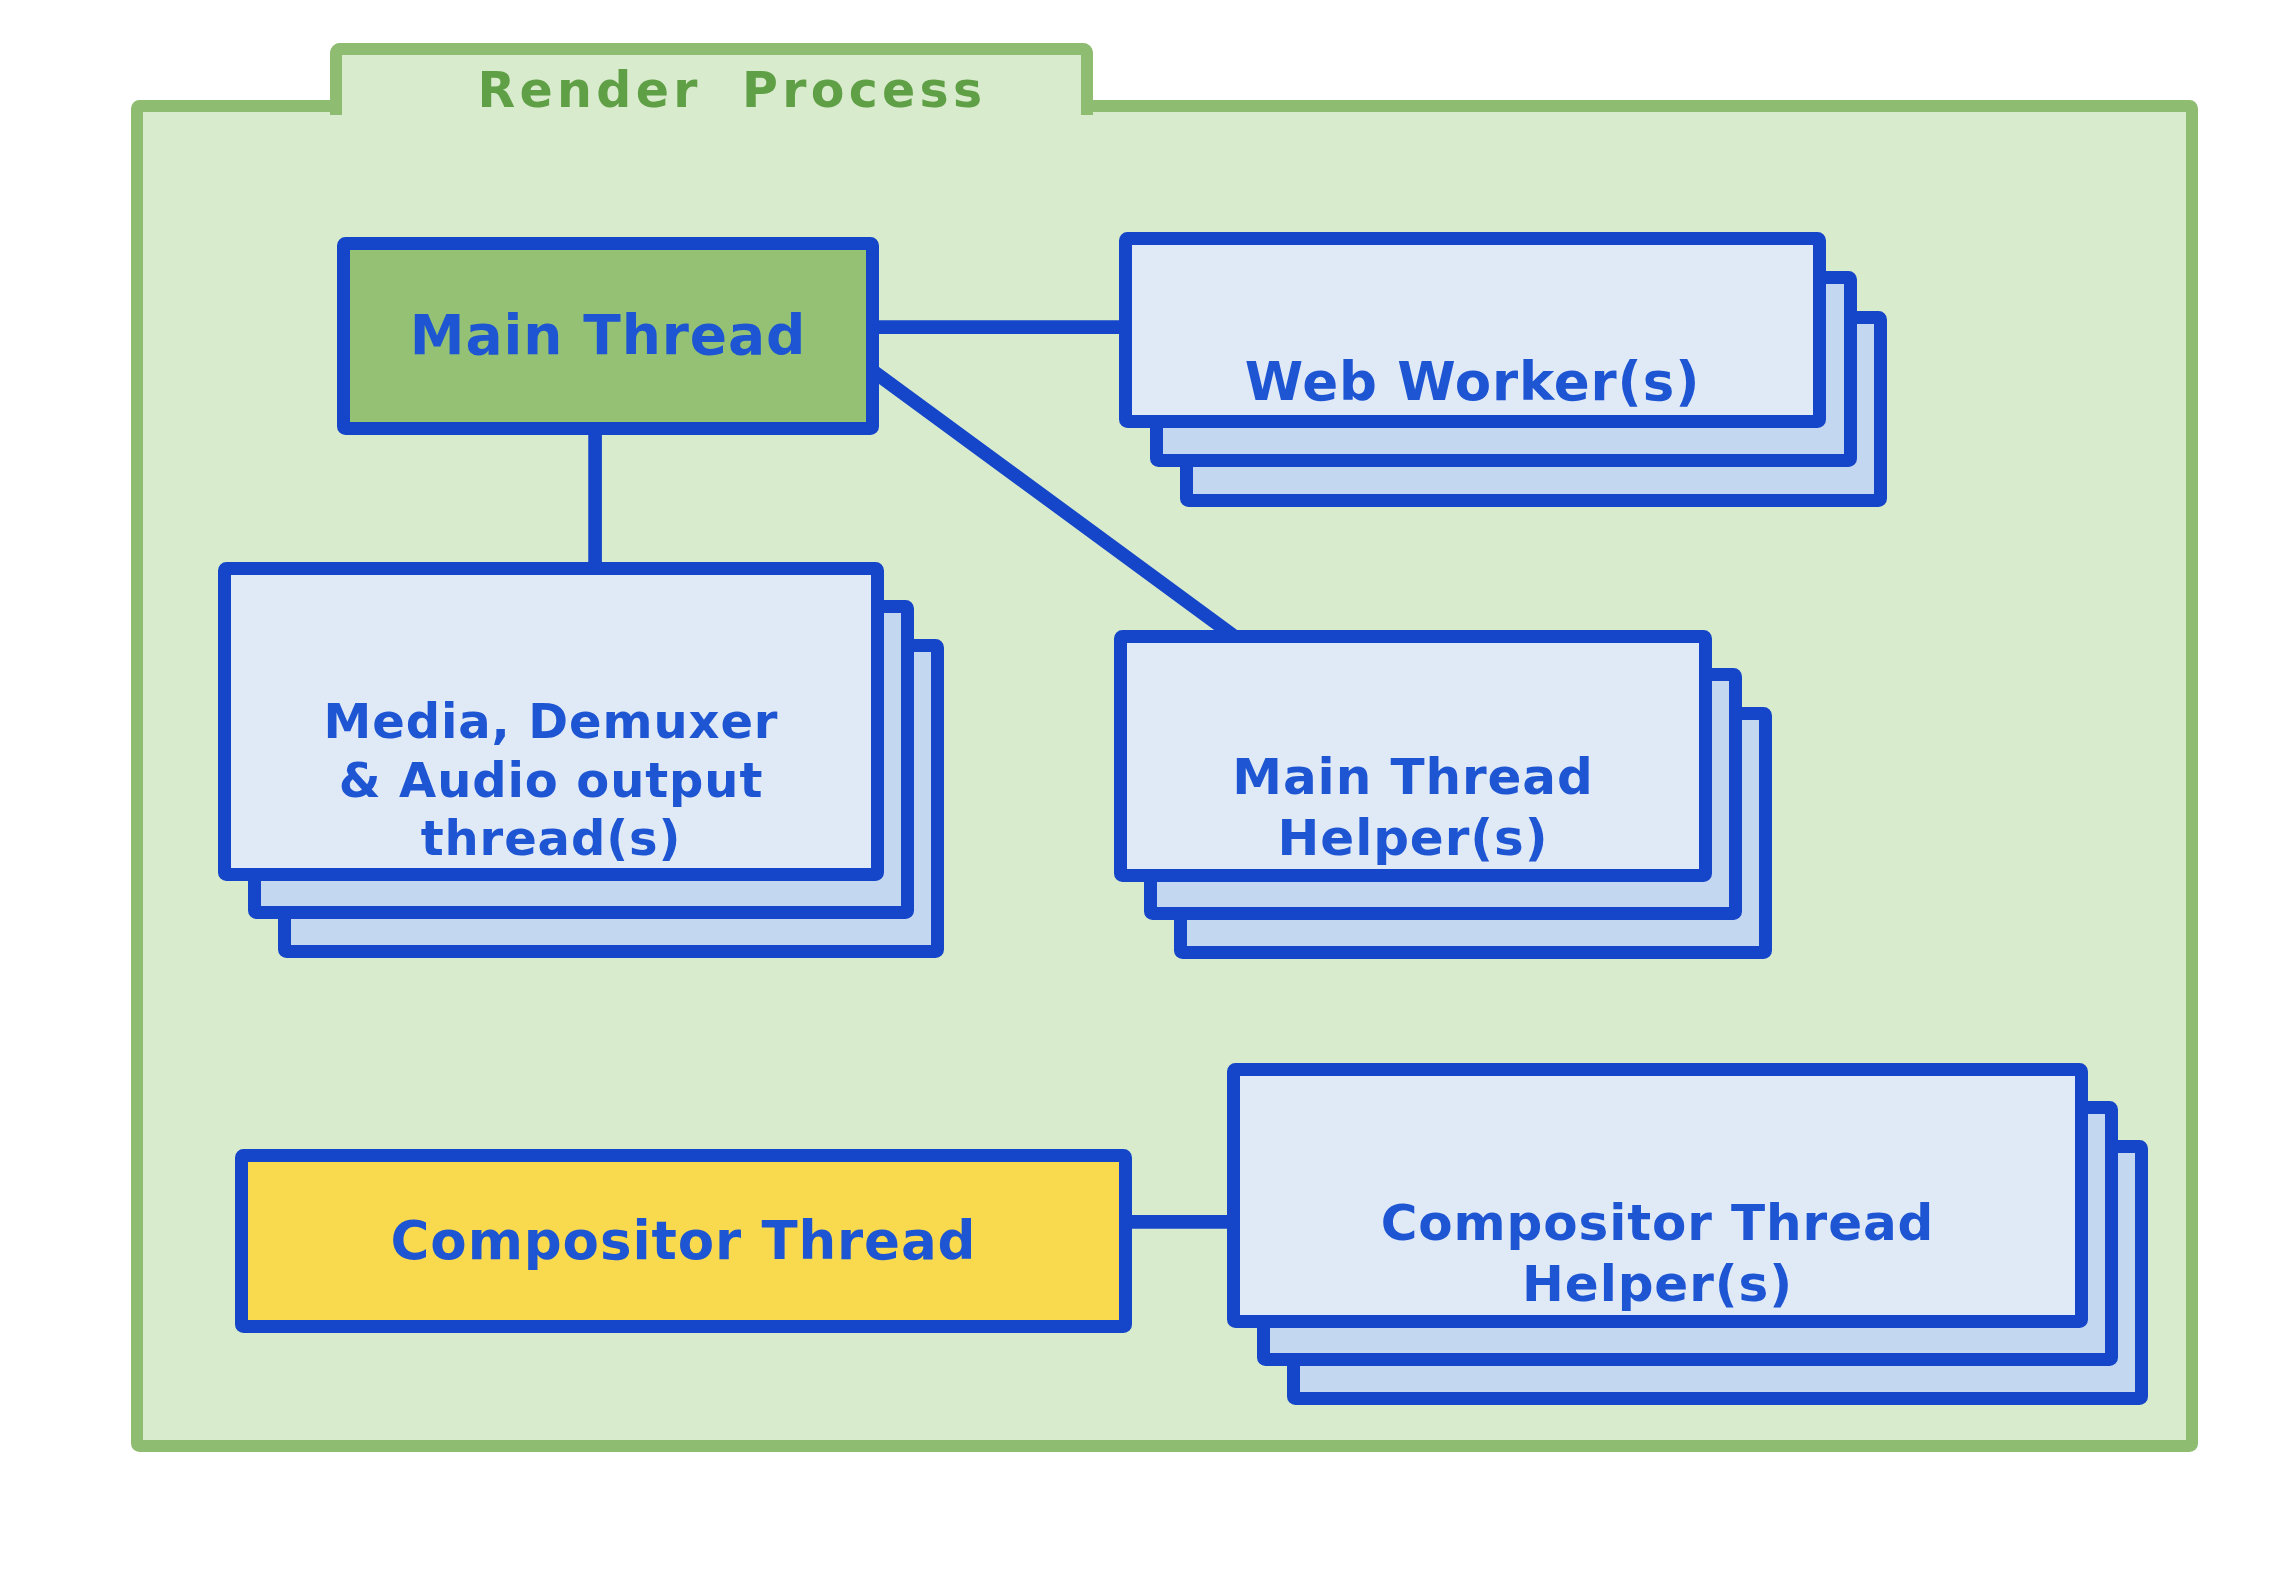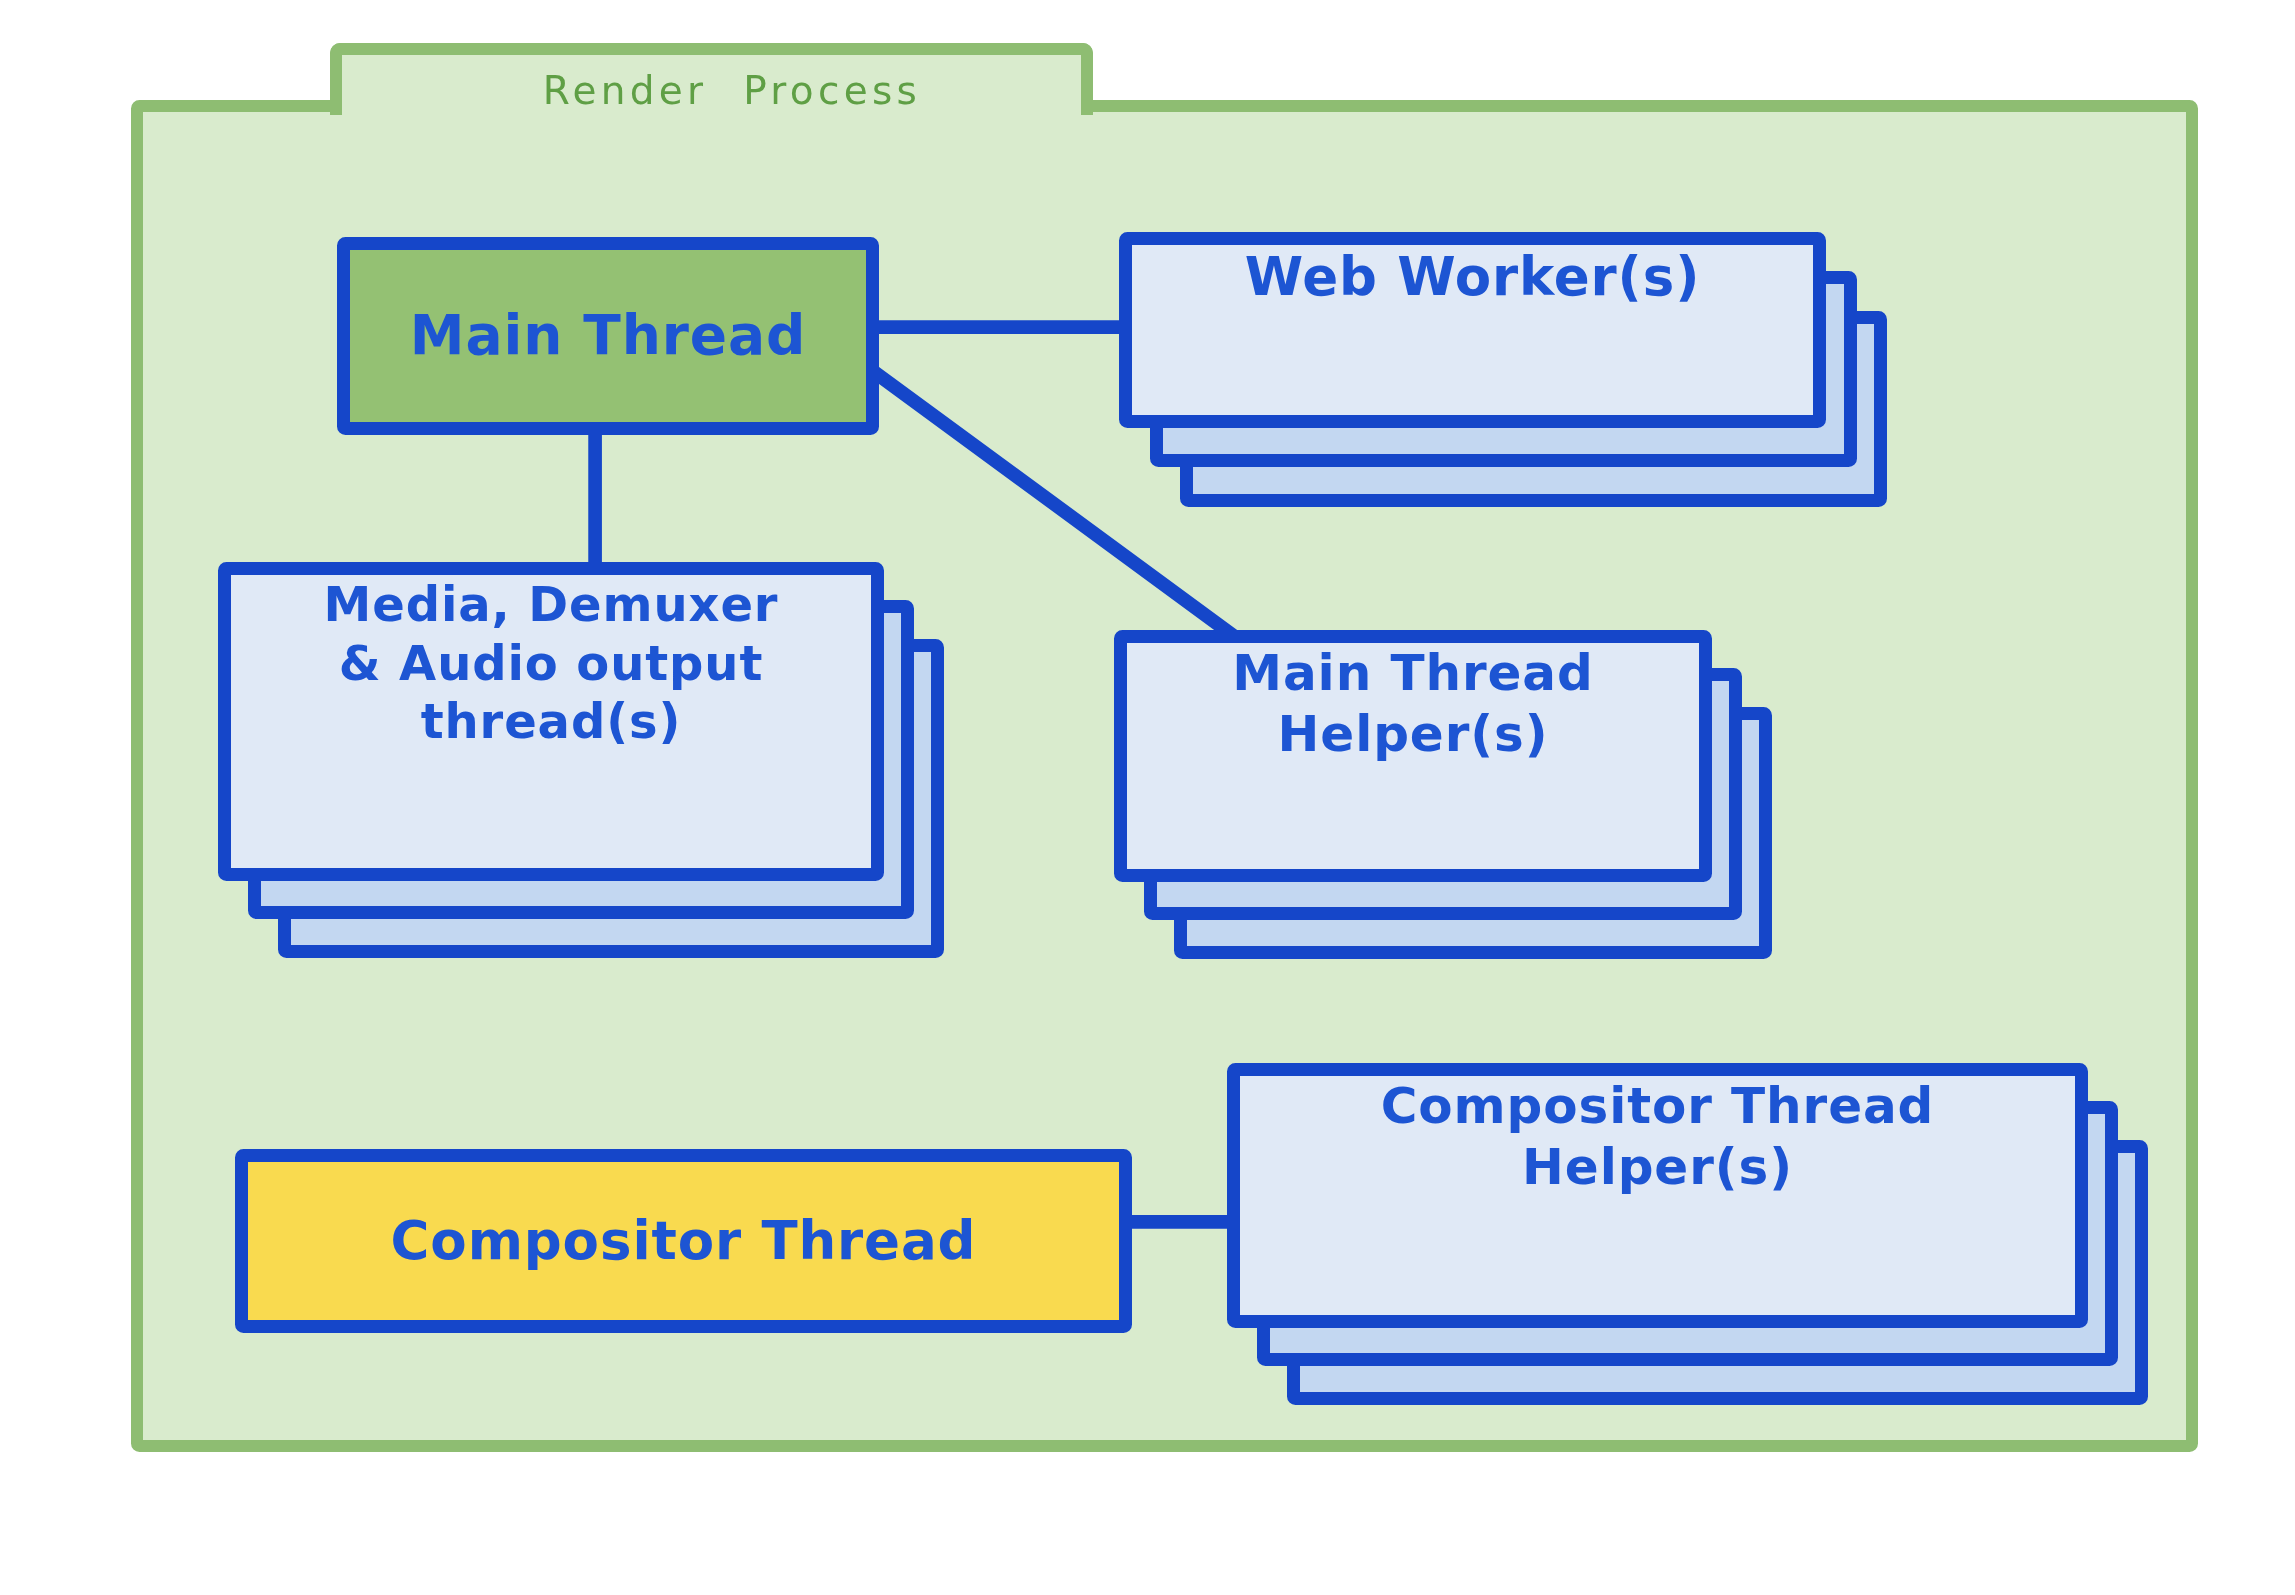--- a/index.html
+++ b/index.html
@@ -23,39 +23,39 @@
     box-sizing:border-box;border:12px solid var(--outline-green);
     border-radius:8.5px;background:var(--panel-green);z-index:0;
   }
   .folder-tab{
     position:absolute;left:330px;top:43px;width:763px;height:72px;
     box-sizing:border-box;border:12px solid var(--outline-green);border-bottom:none;
     border-radius:10.2px 10.2px 0 0;background:var(--panel-green);z-index:2;
     display:flex;align-items:center;justify-content:center;
   }
   .diagram-title{
-    font-size:39px;font-weight:normal;color:var(--title-green);
+    font-size:49px;font-weight:bold;color:var(--title-green);
     letter-spacing:4.3px;word-spacing:19px;white-space:nowrap;transform:translateY(5.1px);margin-left:41px;
   }
   svg.connectors{position:absolute;left:0;top:0;width:2295px;height:1595px;z-index:1;}
   .box{
     position:absolute;box-sizing:border-box;border:13.7px solid var(--blue-border);
     border-radius:8.5px;display:flex;align-items:center;justify-content:center;
     text-align:center;z-index:2;color:var(--blue-text);font-weight:bold;letter-spacing:0.9px;
   }
   .box.green{background:var(--node-green);font-size:55px;}
   .box.yellow{background:var(--yellow);font-size:53px;}
   .stack{position:absolute;z-index:2;}
   .card{
     position:absolute;box-sizing:border-box;border:13px solid var(--blue-border);
     border-radius:8.5px;background:var(--card-back);
   }
   .card.front{
     background:var(--card-front);z-index:3;
-    display:flex;flex-direction:column;align-items:center;justify-content:flex-start;
+    display:flex;flex-direction:column;align-items:center;justify-content:flex-end;
     color:var(--blue-text);font-weight:bold;text-align:center;letter-spacing:0.9px;
   }
   .card.b1{z-index:2;}
   .card.b2{z-index:1;}
   .line{line-height:1.22;white-space:nowrap;}
 </style>
 </head>
 <body>
 
 <div class="canvas">

